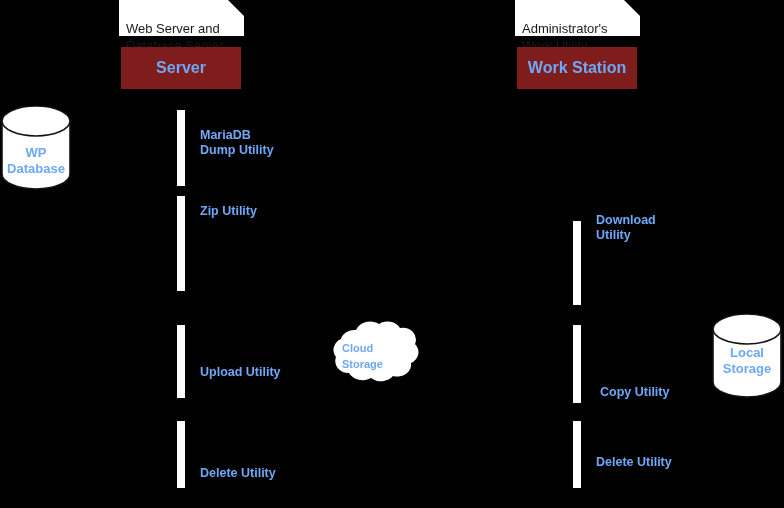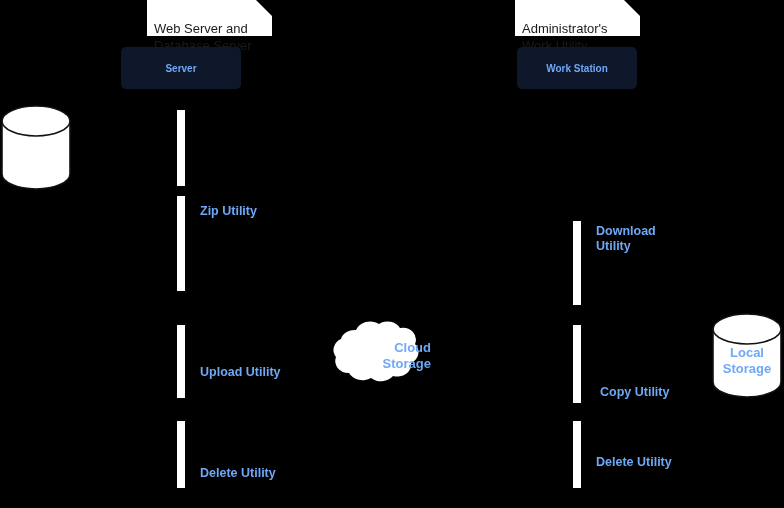--- a/index.html
+++ b/index.html
@@ -34,28 +34,28 @@
     right: 0;
     width: 16px;
     height: 16px;
     background: #000000;
     clip-path: polygon(0 0, 100% 100%, 100% 0);
   }
 
   
   .lifeline-box {
     position: absolute;
-    background: #0f172a;
-    border-radius: 5px;
+    background: #7f1d1d;
+    border-radius: 0;
     display: flex;
     align-items: center;
     justify-content: center;
     color: #6ea8f7;
     font-weight: bold;
-    font-size: 10px;
+    font-size: 16px;
     box-sizing: border-box;
   }
 
   
   .bar {
     position: absolute;
     background: #ffffff;
     width: 8px;
   }
 
@@ -87,36 +87,36 @@
     white-space: pre-line;
   }
 
   
   .cloud {
     position: absolute;
   }
   .cloud svg { display: block; }
   .cloud-label {
     position: absolute;
-    left: 8px;
+    left: 16px;
     width: 100%;
-    text-align: right;
+    text-align: left;
     color: #6ea8f7;
     font-weight: bold;
-    font-size: 13px;
+    font-size: 11px;
     line-height: 16px;
     white-space: pre-line;
   }
 </style>
 </head>
 <body>
 
 <div id="canvas">
 
-  <div class="note" style="left:119px; top:0px; width:125px; height:36px;margin-left:28px;">
+  <div class="note" style="left:119px; top:0px; width:125px; height:36px;">
     <span>Web Server and
 Database Server</span>
     <span class="note-fold"></span>
   </div>
 
   <div class="note" style="left:515px; top:0px; width:125px; height:36px;">
     <span>Administrator's
 Work Utility</span>
     <span class="note-fold"></span>
   </div>
@@ -131,32 +131,36 @@
 
   <div class="bar" style="left:177px; top:110px; height:76px;"></div>
   <div class="bar" style="left:177px; top:196px; height:95px;"></div>
   <div class="bar" style="left:177px; top:325px; height:73px;"></div>
   <div class="bar" style="left:177px; top:421px; height:67px;"></div>
 
   <div class="bar" style="left:573px; top:221px; height:84px;"></div>
   <div class="bar" style="left:573px; top:325px; height:78px;"></div>
   <div class="bar" style="left:573px; top:421px; height:67px;"></div>
 
+  <div class="util-label" style="left:200px; top:128px;">MariaDB
+Dump Utility</div>
   <div class="util-label" style="left:200px; top:204px;">Zip Utility</div>
   <div class="util-label" style="left:200px; top:365px;">Upload Utility</div>
   <div class="util-label" style="left:200px; top:466px;">Delete Utility</div>
-  <div class="util-label" style="left:596px; top:224px; width:80px;">Download Utility</div>
+  <div class="util-label" style="left:596px; top:213px; width:80px;">Download Utility</div>
   <div class="util-label" style="left:600px; top:385px;">Copy Utility</div>
   <div class="util-label" style="left:596px; top:455px;">Delete Utility</div>
 
   <div class="cyl" style="left:1px; top:105px; width:70px; height:85px;">
     <svg width="70" height="85" viewBox="0 0 70 85">
       <path d="M1,16 L1,69 A34,15 0 0 0 69,69 L69,16 Z" fill="#ffffff" stroke="#111111" stroke-width="1.6"></path>
       <ellipse cx="35" cy="16" rx="34" ry="15" fill="#ffffff" stroke="#111111" stroke-width="1.6"></ellipse>
     </svg>
+    <div class="cyl-label" style="top:40px;">WP
+Database</div>
   </div>
 
   <div class="cyl" style="left:712px; top:313px; width:70px; height:85px;">
     <svg width="70" height="85" viewBox="0 0 70 85">
       <path d="M1,16 L1,69 A34,15 0 0 0 69,69 L69,16 Z" fill="#ffffff" stroke="#111111" stroke-width="1.6"></path>
       <ellipse cx="35" cy="16" rx="34" ry="15" fill="#ffffff" stroke="#111111" stroke-width="1.6"></ellipse>
     </svg>
     <div class="cyl-label" style="top:32px;">Local
 Storage</div>
   </div>

